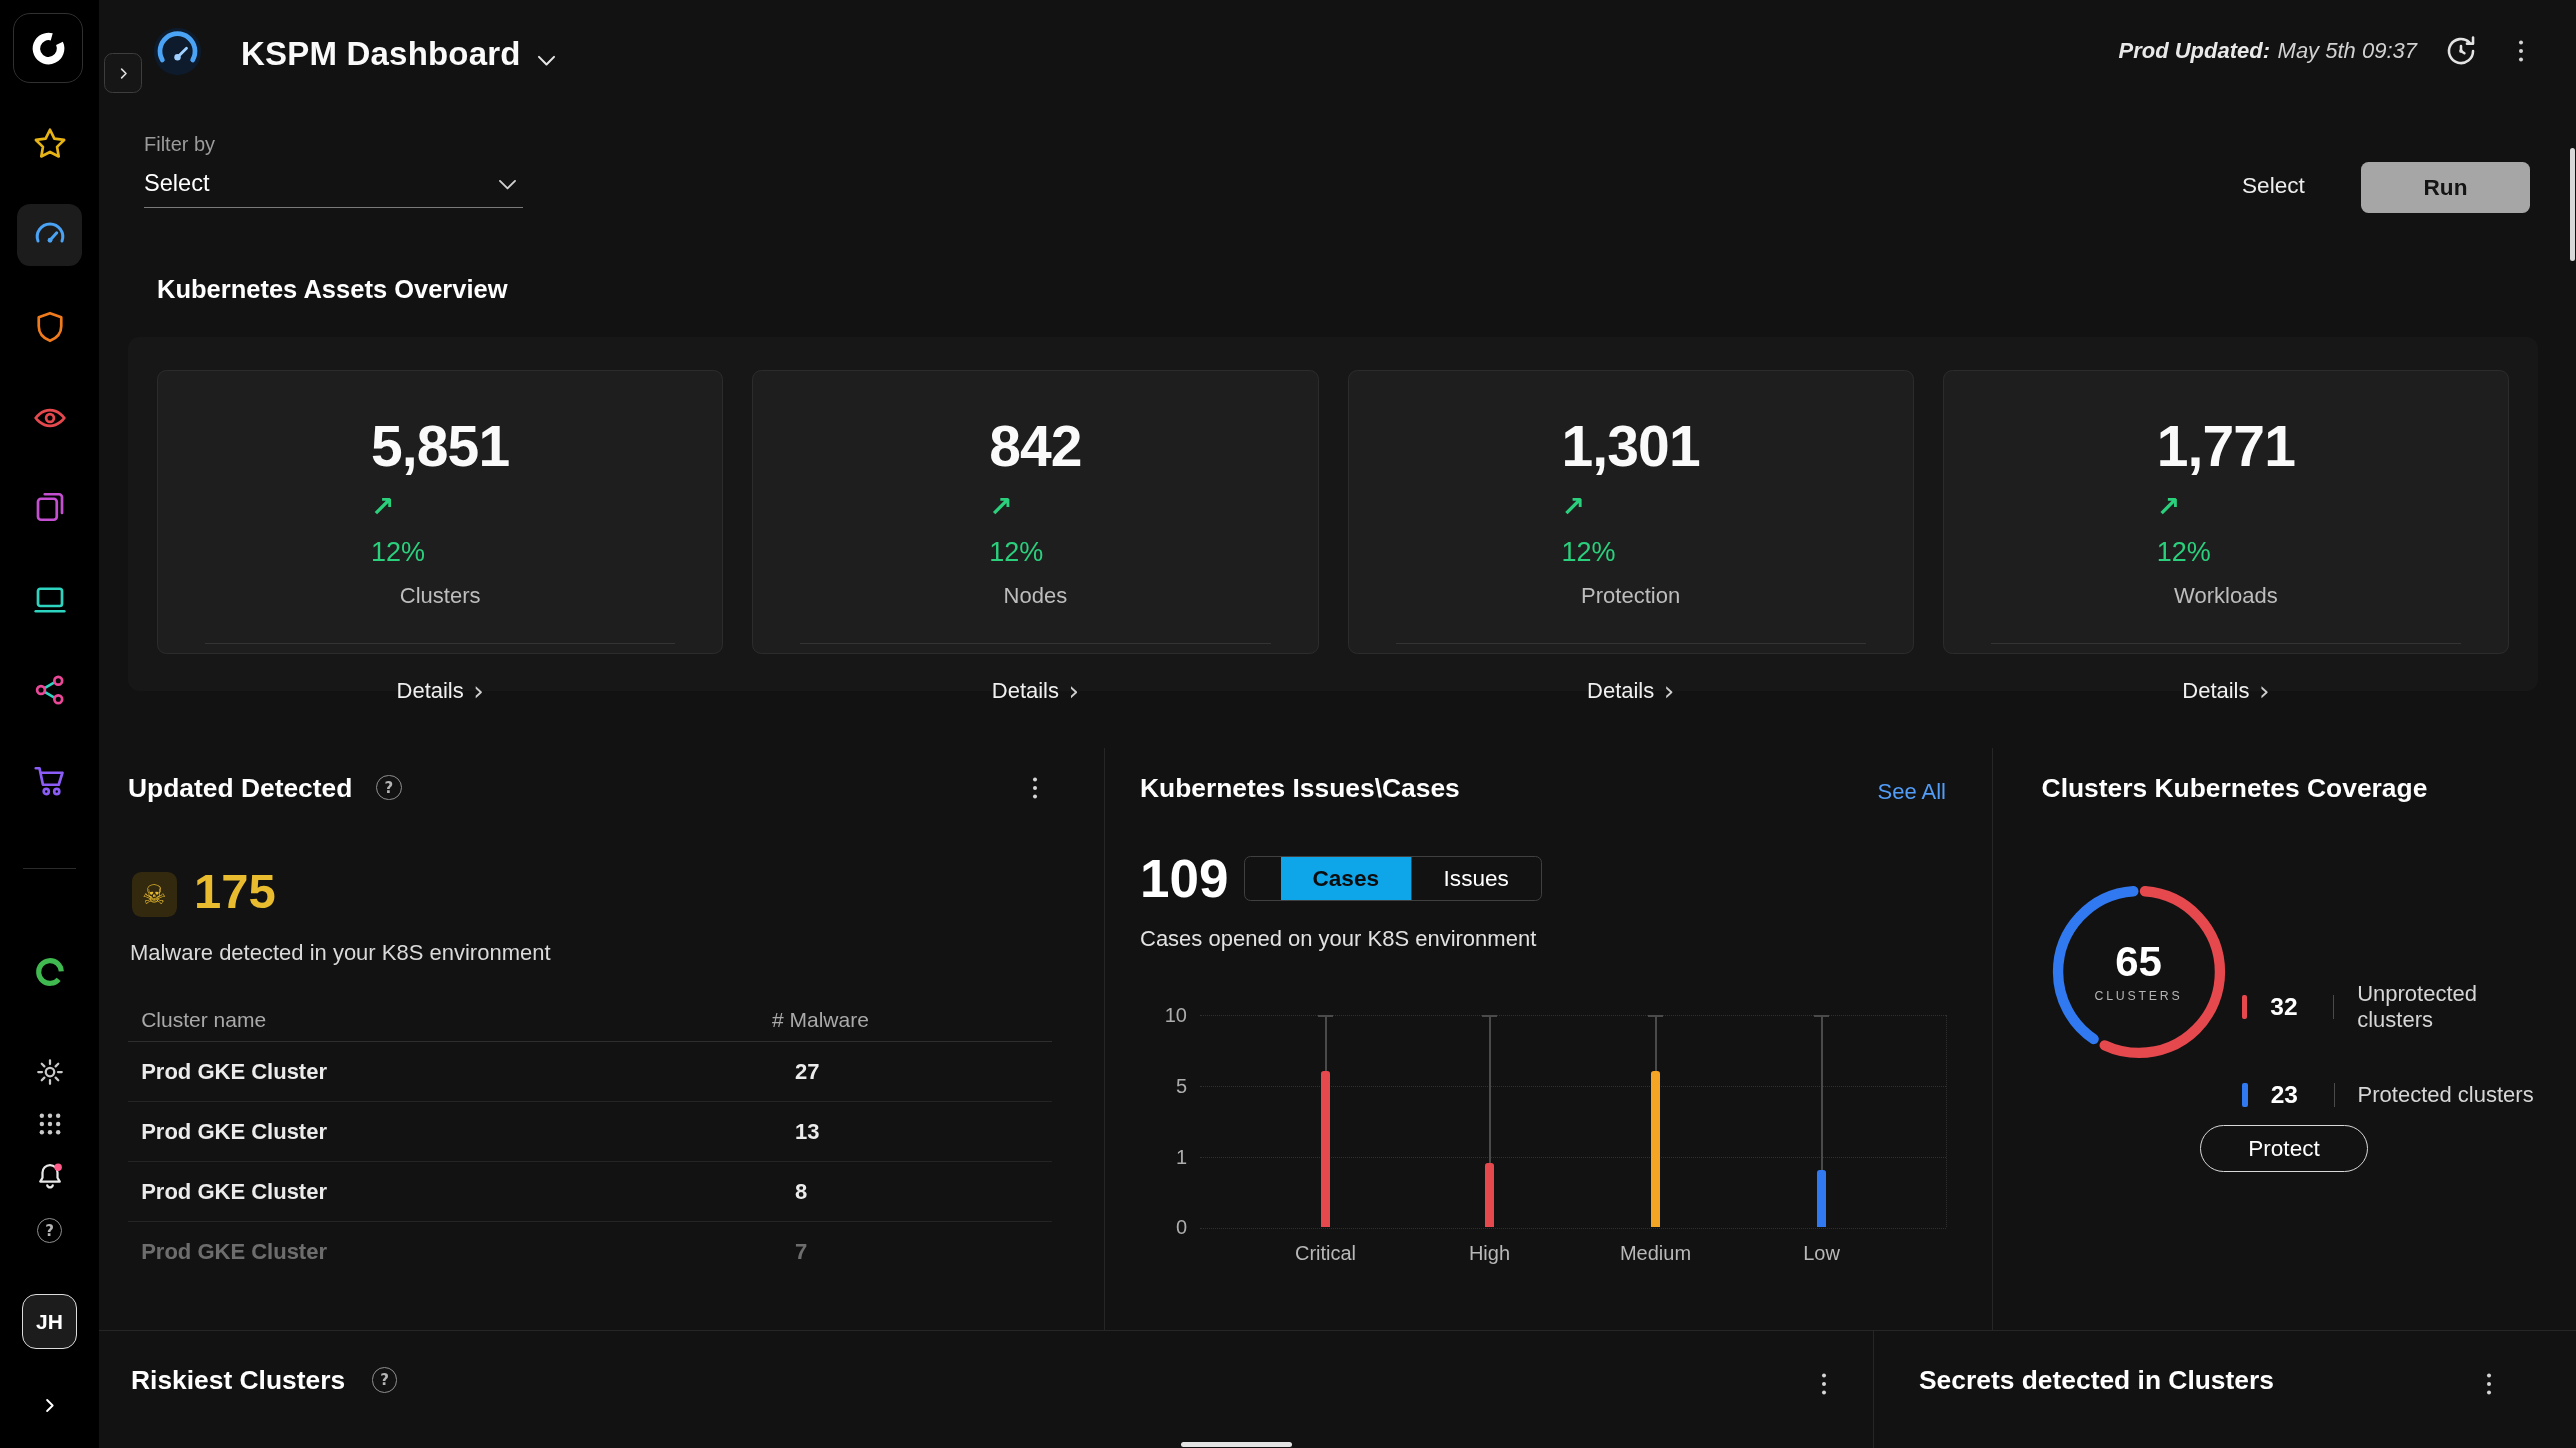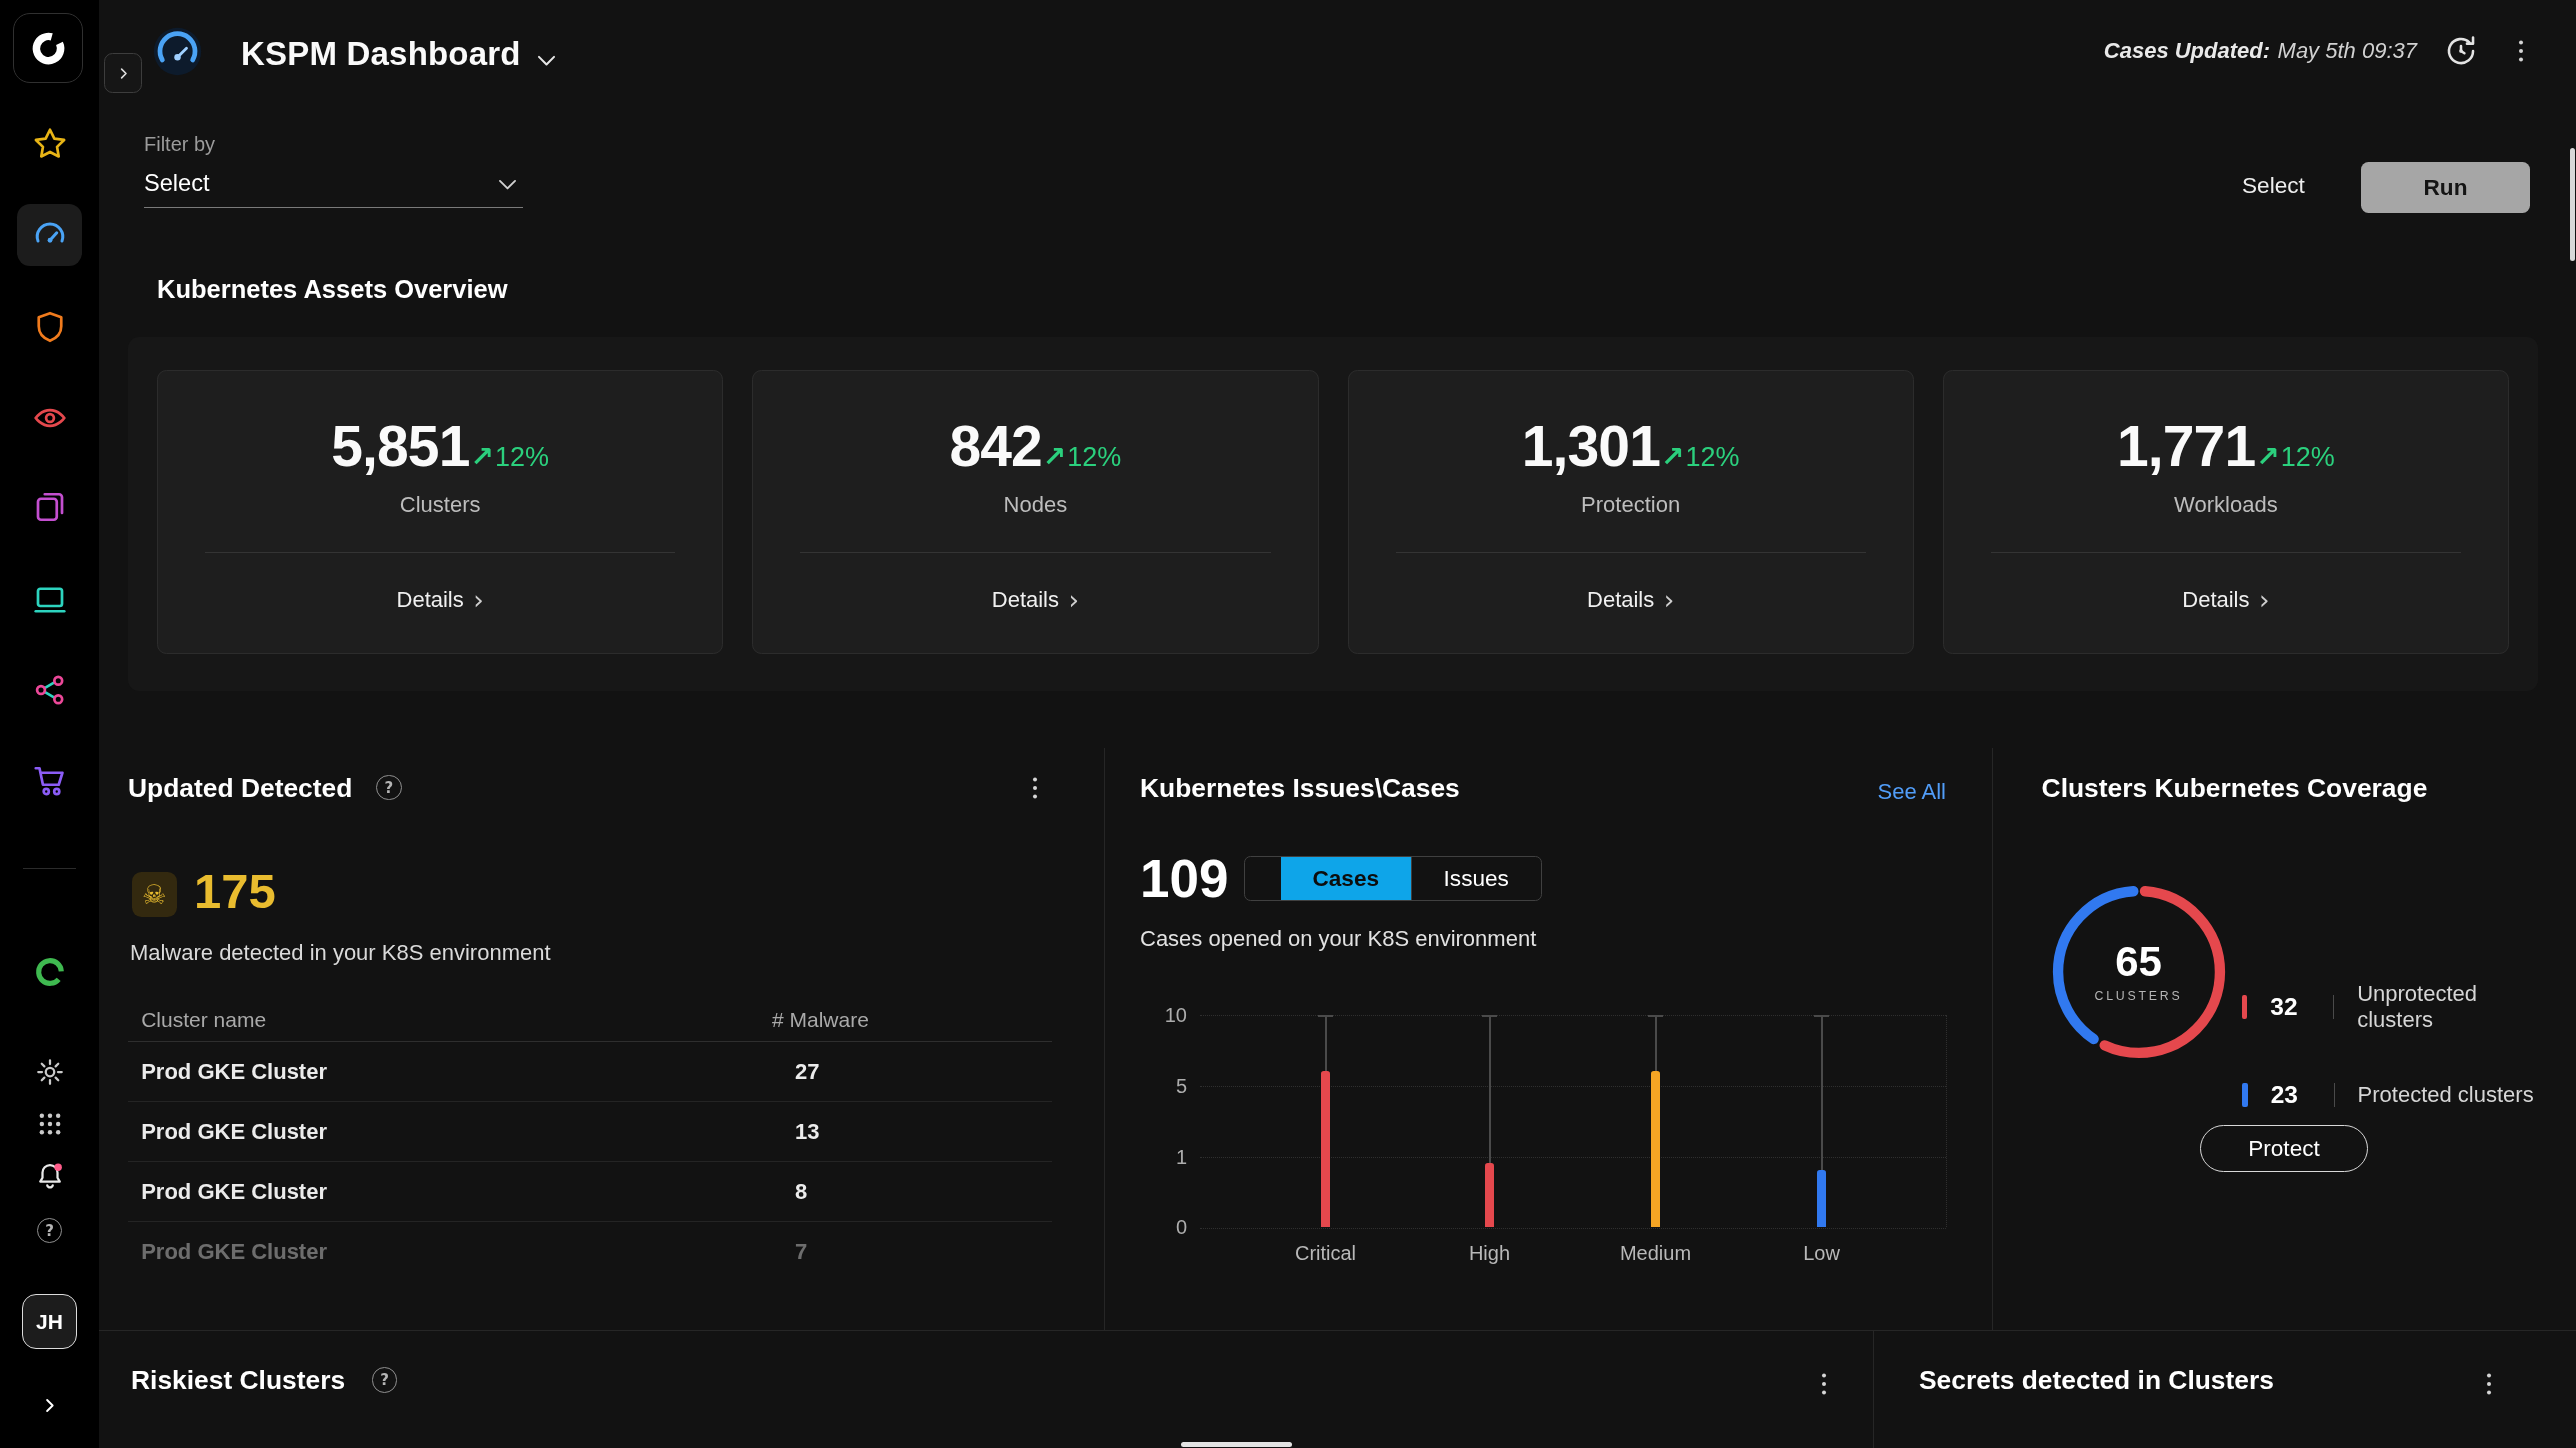--- a/index.html
+++ b/index.html
@@ -40,21 +40,21 @@
   .filter-select{position:absolute;left:144px;top:168px;width:379px;height:40px;border-bottom:0.9px solid #7a7a7a;cursor:pointer;}
   .filter-select .val{position:absolute;left:0;top:1.9px;font-size:23.6px;color:#fff;}
   .filter-select svg{position:absolute;right:5.7px;top:11.3px;}
   .revert-btn{position:absolute;left:2242px;top:173px;background:none;border:none;color:#eeeeee;font-size:22.6px;cursor:pointer;font-family:inherit;}
   .run-btn{position:absolute;left:2361px;top:162px;width:169px;height:51px;background:#a6a6a6;border:none;border-radius:7.5px;color:#141414;font-size:22.6px;font-weight:600;cursor:pointer;font-family:inherit;}
 
   
   .sec-title{position:absolute;left:157px;top:275px;font-size:25.5px;font-weight:700;color:#fff;}
   .assets-panel{position:absolute;left:128px;top:337px;width:2410px;height:354px;background:var(--panel);border-radius:11.3px;display:flex;gap:29px;padding:33px 29px 37px;}
   .asset-card{flex:1;background:var(--card);border:0.9px solid var(--border);border-radius:9.4px;text-align:center;padding-top:47px;}
-  .num-row{display:inline-flex;align-items:baseline;gap:1px;}
+  .num-row{display:inline-flex;align-items:baseline;gap:18px;flex-direction:column;}
   .big-num{font-size:57px;font-weight:700;color:#fafafa;line-height:1;letter-spacing:-0.9px;}
   .trend{color:var(--green);font-size:28px;font-weight:700;line-height:1;}
   .delta{color:var(--green);font-size:27px;font-weight:500;line-height:1;}
   .card-label{margin-top:17px;font-size:22px;color:#bdbdbd;}
   .card-div{margin:34px 47px 0;border-top:0.9px solid #343434;}
   .details{margin-top:34px;display:inline-flex;align-items:center;gap:9.4px;font-size:22px;color:#f0f0f0;cursor:pointer;}
   .details .chev{font-size:26.4px;color:#cfcfcf;line-height:1;}
 
   
   .panel-title{font-size:26.4px;font-weight:700;color:#fff;display:inline-block;}
@@ -242,21 +242,21 @@
   </svg>
 </div>
 <h1 class="page-title">KSPM Dashboard</h1>
 <div class="title-dd">
   <svg width="19" height="11.3" viewBox="0 0 20 12" fill="none" stroke="#e6e6e6" stroke-width="2.2" stroke-linecap="round" stroke-linejoin="round">
     <path d="M2 2l8 8 8-8"></path>
   </svg>
 </div>
 <div class="hdr-right">
   <span class="lu">
-    <b>Cases Updated:</b><span class="val">May 5th 09:37</span>
+    <b>Prod Updated:</b><span class="val">May 5th 09:37</span>
   </span>
   <button class="icon-btn">
     <svg width="34" height="34" viewBox="0 0 24 24" fill="none" stroke="#e3e3e3" stroke-width="1.8" stroke-linecap="round" stroke-linejoin="round">
       <path d="M20.5 12a8.5 8.5 0 1 1-2.6-6.1"></path>
       <polyline points="20.5 2.5 20.5 6.8 16.2 6.8"></polyline>
       <circle cx="12" cy="12" r="0.4"></circle>
       <path d="M12 8.5V12l2.4 1.6"></path>
     </svg>
   </button>
   <button class="kebab">

